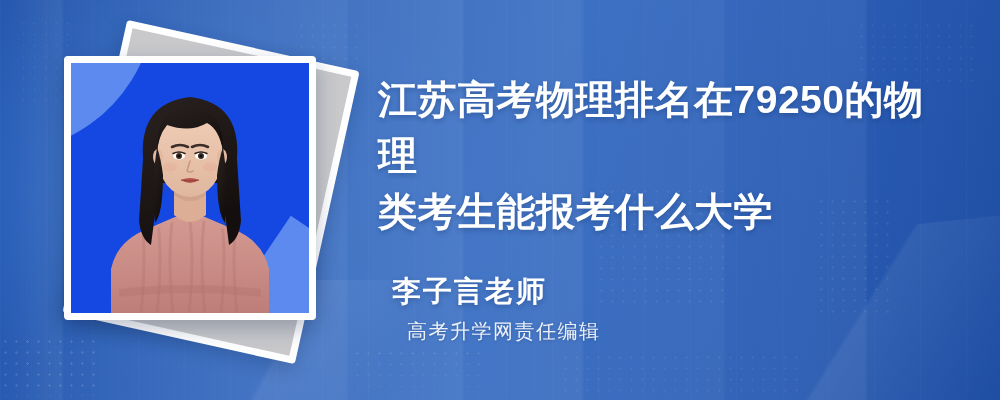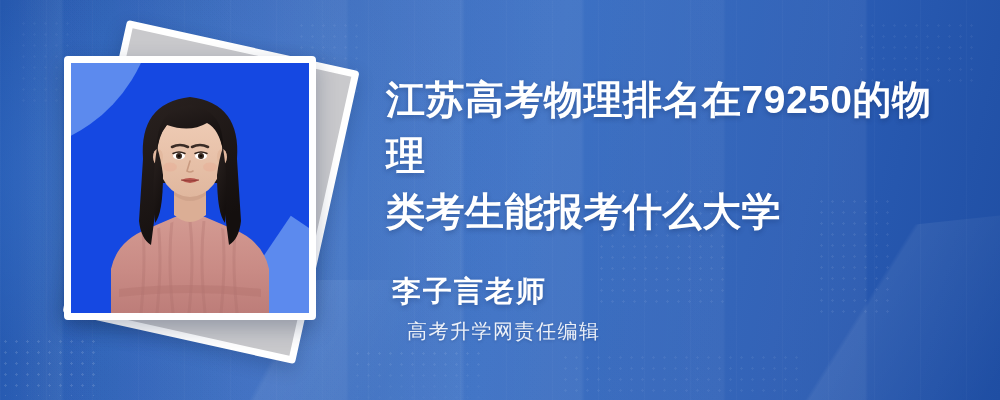--- a/index.html
+++ b/index.html
@@ -151,21 +151,21 @@
   
   .text-col {
     position: absolute;
     left: 370px;
     top: 0;
     width: 600px;
     height: 400px;
   }
   .title {
     position: absolute;
-    left: 16px;
+    left: 8px;
     top: 72px;
     width: 576px;
     color: #ffffff;
     font-size: 39px;
     font-weight: bold;
     line-height: 56px;
     letter-spacing: 0.5px;
     text-shadow: 0 2px 5px rgba(10,32,80,0.30);
     white-space: pre-line;
   }

